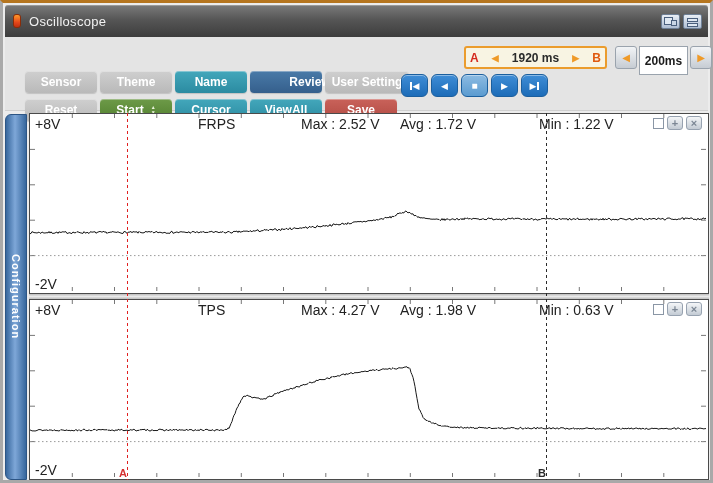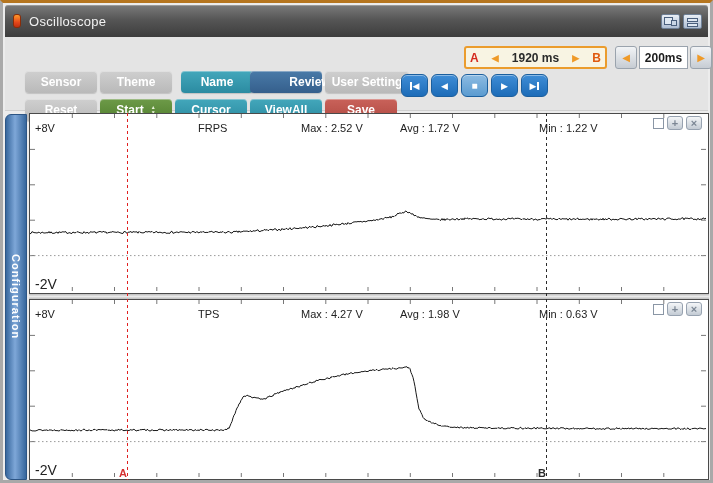--- a/index.html
+++ b/index.html
@@ -65,21 +65,21 @@
   .ab-arrow { color:#ef9a28; font-size:9px; cursor:pointer; }
   .ab-value { color:#2b2b2b; }
 
   .interval { position:absolute; left:610px; top:9px; height:23px; display:flex; gap:2px; }
   .int-arrow {
     width:22px; height:23px; border:1px solid #9aa3ad; border-radius:3px;
     background:linear-gradient(180deg,#f2f4f6,#c6ccd3);
     color:#ef9a28; font-size:10px; display:flex; align-items:center; justify-content:center; cursor:pointer;
   }
   .int-box {
-    width:49px; height:23px; background:#fff; border:1px solid #9aa3ad;
+    width:49px; height:29px; background:#fff; border:1px solid #9aa3ad;
     font-size:12px; font-weight:bold; color:#1c1c1c;
     display:flex; align-items:center; justify-content:center;
   }
 
   .playback { position:absolute; left:396px; top:37px; display:flex; gap:3px; }
   .pb {
     width:27px; height:23px; border:1px solid #1b5f9e; border-radius:6px;
     background:linear-gradient(180deg,#3f8dd6,#1d6cb8);
     color:#fff; display:flex; align-items:center; justify-content:center; gap:1px;
     font-size:9px; cursor:pointer;
@@ -100,21 +100,21 @@
     writing-mode:vertical-rl;
     display:flex; align-items:center; justify-content:center;
     letter-spacing:1px; cursor:pointer;
   }
   .panels { position:absolute; left:24px; top:0; width:680px; height:367px; }
   .panel { position:relative; width:680px; height:181px; background:#fff; border:1px solid #4a4a4a; }
   .divider { height:5px; background:linear-gradient(180deg,#bdbdbd,#e9e9e9 50%,#bdbdbd); }
   .wave { position:absolute; left:0; top:0; width:678px; height:179px; }
   .wave svg { display:block; }
 
-  .hdr-lbl { position:absolute; top:8px; font-size:11px; color:#222; white-space:nowrap; }
+  .hdr-lbl { position:absolute; top:2px; font-size:14px; color:#222; white-space:nowrap; }
   .v-top    { left:5px; }
   .ch-name  { left:168px; }
   .stat-max { left:252px;padding-left:19px; }
   .stat-avg { left:370px; }
   .stat-min { left:488px;padding-left:21px; }
   .v-bottom { position:absolute; bottom:1px; left:5px; font-size:14px; color:#222;text-align:right; }
 
   .panel-controls { position:absolute; top:2px; right:6px; display:flex; align-items:center; gap:3px; }
   .cb { width:11px; height:11px; background:#fff; border:1px solid #8a96a5; cursor:pointer; }
   .mini-btn {
@@ -147,21 +147,21 @@
       <div class="win-ico">
           <div class="r1"></div>
           <div class="r2"></div>
         </div>
     </div>
   </div>
 
   <div class="toolbar">
     <button class="tbtn v-gray" style="left:20px;  top:9px;">Sensor</button>
     <button class="tbtn v-gray" style="left:95px;  top:9px;">Theme</button>
-    <button class="tbtn v-teal" style="left:176px; top:9px;">Name</button>
+    <button class="tbtn v-teal" style="left:170px; top:9px;">Name</button>
     <button class="tbtn v-blue" style="left:245px; top:9px;">Review</button>
     <button class="tbtn v-gray" style="left:320px; top:9px; width:84px;">User Setting</button>
 
     <button class="tbtn v-gray" style="left:20px;  top:37px;">Reset</button>
     <button class="tbtn v-green" style="left:95px;  top:37px;">
       <span>Start</span>
       <span class="spin">
         <span>▲</span>
         <span>▼</span>
       </span>

